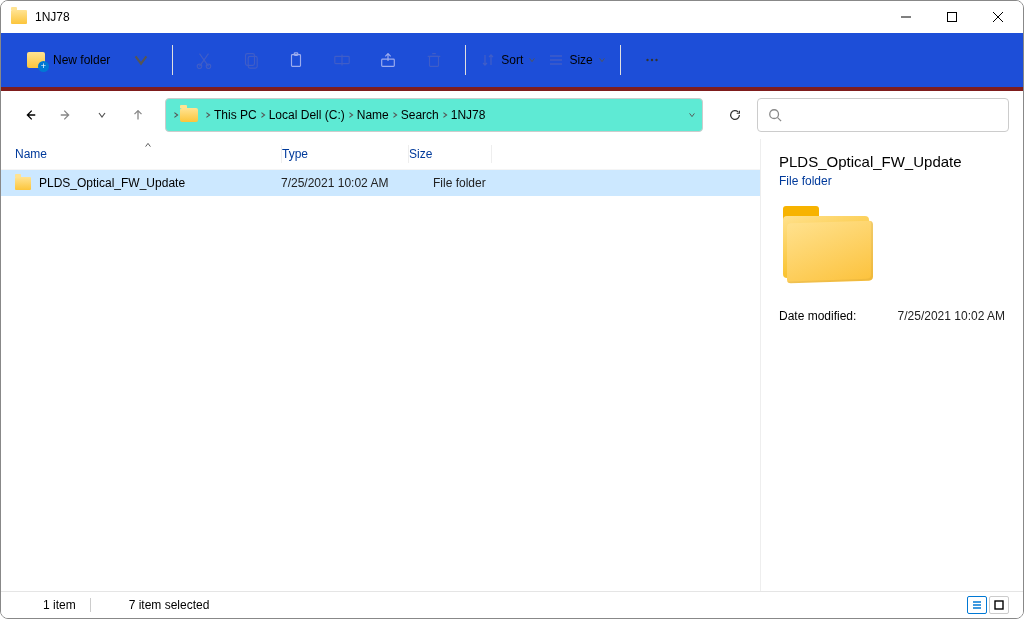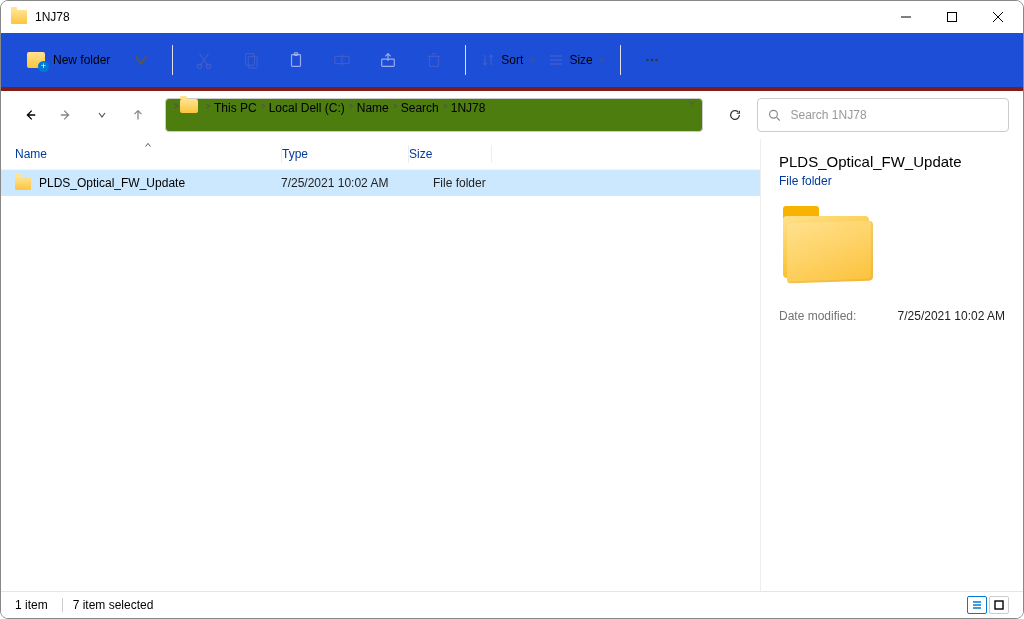--- a/index.html
+++ b/index.html
@@ -144,24 +144,24 @@
       cursor: pointer;
     }
     .navarrow svg { width: 14px; height: 14px; fill: none; stroke: #888; stroke-width: 1.5; }
     .navarrow.back svg { stroke: #000; }
     .pathbox {
       flex: 1;
       height: 32px;
       border: 1px solid #ccc;
       border-radius: 4px;
       display: flex;
-      align-items: flex-start;
+      align-items: center;
       padding: 0 6px;
       margin: 0 6px;
-      background: #4d7c0f;
+      background: #5eead4;
     }
     .drive-icon {
       width: 18px;
       height: 14px;
       background: linear-gradient(#ffe392, #fcc53b);
       border-radius: 2px;
       margin-right: 6px;
       position: relative;
     }
     .drive-icon::before {
@@ -333,35 +333,36 @@
       border-radius: 4px;
       transform: skewY(-2deg);
       box-shadow: inset -2px -2px 0 rgba(0,0,0,0.05);
     }
     .dp-prop {
       display: flex;
       justify-content: space-between;
       font-size: 12px;
       padding: 3px 0;
     }
-    .dp-prop .k { color: #737373; }
+    .dp-prop .k { color: #000000; }
     .dp-prop .v { color: #222; }
 
     .statusbar {
       height: 26px;
       border-top: 1px solid #e5e5e5;
       display: flex;
       align-items: center;
       padding: 0 14px;
       font-size: 12px;
       background: #fff;
     }
     .statusbar .sseg {
       padding-right: 12px;
       margin-right: 2px;
+      margin-left: 28px;
     }
     .statusbar .sbsep {
       border-left: 1px solid #ccc;
       height: 14px;
       margin: 0 10px 0 0;
     }
     .viewtoggles {
       margin-left: auto;
       display: flex;
       gap: 2px;
@@ -545,21 +546,20 @@
       <svg viewBox="0 0 16 16" width="14" height="14" style="fill:none;stroke:#333;stroke-width:1.4;">
         <path d="M13 8 A5 5 0 1 1 11.5 4.5 M13 3 V6 H10"></path>
       </svg>
     </div>
 
   <div class="searchbox">
     <svg viewBox="0 0 16 16">
         <circle cx="7" cy="7" r="5"></circle>
         <line x1="11" y1="11" x2="15" y2="15"></line>
       </svg>
-    <input type="text" placeholder="Search 1NJ78" style="">
   </div>
 </div>
 
 <div class="content">
   <div class="filepane">
     <div class="headers">
       <div class="hcell h-name">
         <span>Name</span>
         <div class="sort-ind"><svg viewBox="0 0 10 6">
               <path d="M2 5 L5 1 L8 5"></path>

